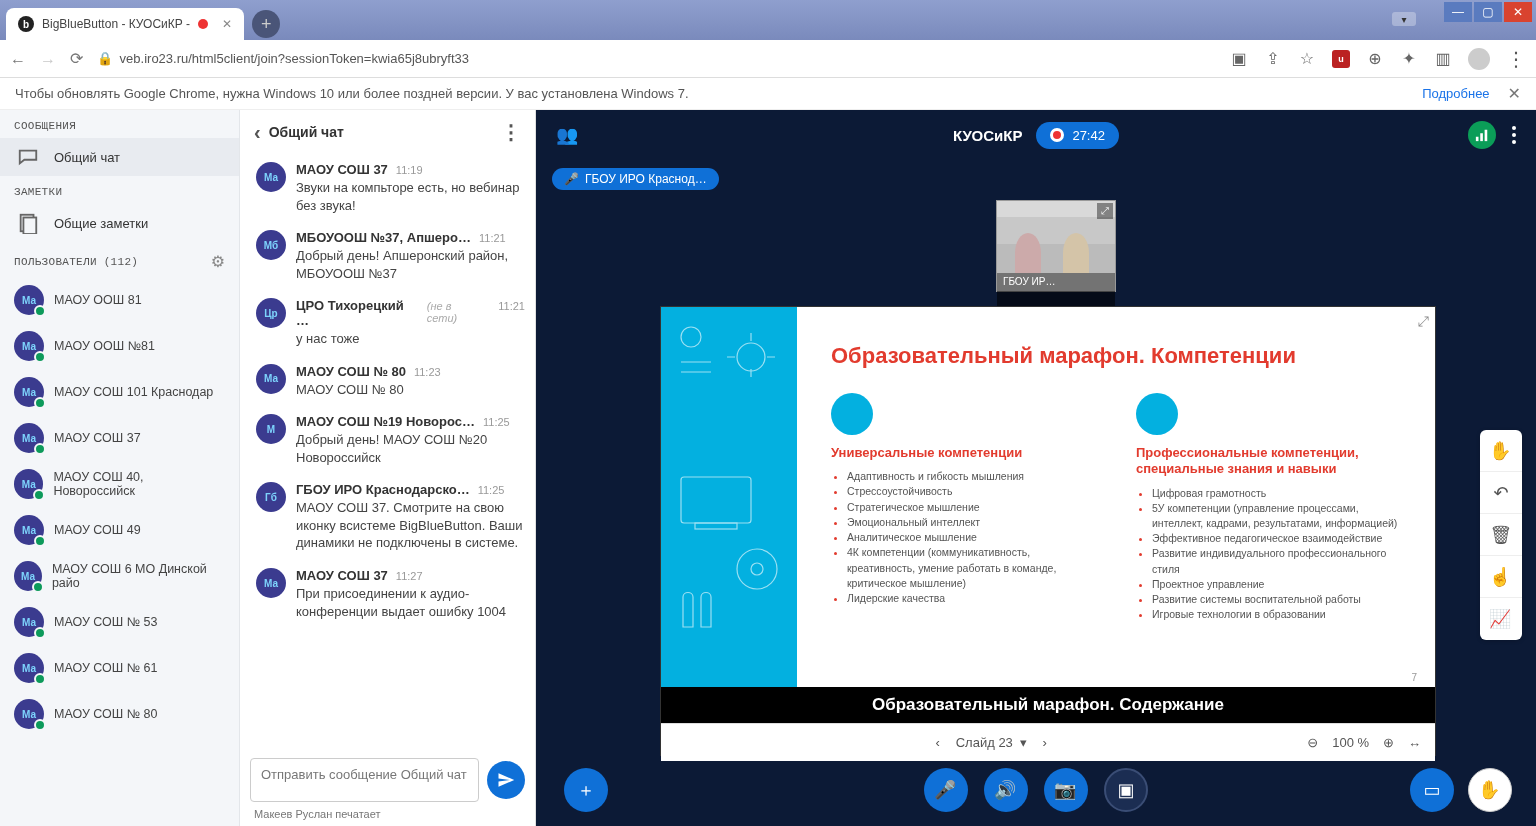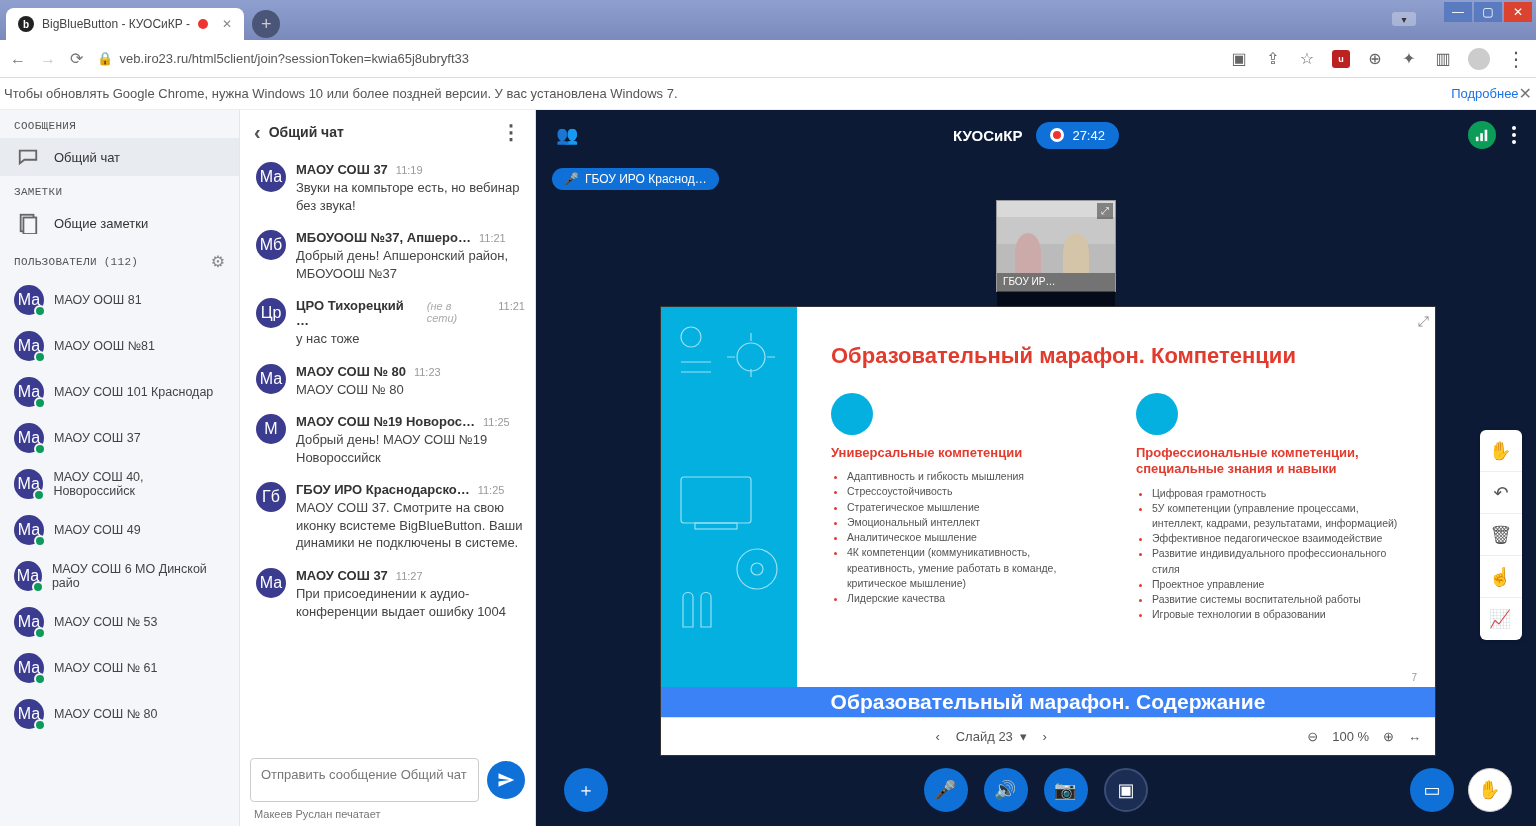--- a/index.html
+++ b/index.html
@@ -13,34 +13,34 @@
 .wbtn{width:28px;height:20px;display:flex;align-items:center;justify-content:center;font-size:12px;color:#fff;}
 .wb-min{background:#5a7bbf;} .wb-max{background:#5a7bbf;} .wb-close{background:#d9432f;}
 .chrome-down{height:14px;background:rgba(255,255,255,.3);border-radius:3px;position:absolute;right:120px;top:12px;width:24px;display:flex;align-items:center;justify-content:center;color:#333;font-size:10px;}
 .addr { height:38px; background:#fff; display:flex; align-items:center; padding:0 10px; gap:14px; border-bottom:1px solid #ddd;}
 .nav-ico{color:#777;font-size:16px;cursor:pointer;}
 .url-bar{flex:1;font-size:13px;color:#555;display:flex;align-items:center;gap:6px;}
 .lock-ico{color:#888;}
 .addr-icons{display:flex;gap:16px;align-items:center;color:#666;}
 .addr-icons svg, .addr-icons span.ic {width:18px;height:18px;display:inline-flex;align-items:center;justify-content:center;}
 .ublock{width:18px;height:18px;background:#b22;border-radius:3px;color:#fff;font-size:9px;display:flex;align-items:center;justify-content:center;font-weight:bold;}
-.info-bar{height:32px;background:#fff;display:flex;align-items:center;padding:0 4px;font-size:13px;color:#555;justify-content:space-between;border-bottom:1px solid #eee;}
-.info-right{display:flex;align-items:center;}
+.info-bar{height:32px;background:#fff;display:flex;align-items:center;padding:0 15px;font-size:13px;color:#555;justify-content:space-between;border-bottom:1px solid #eee;}
+.info-right{display:flex;align-items:center;gap:18px;}
 .info-link{color:#1a73e8;cursor:pointer;}
 .info-close{color:#777;font-size:16px;cursor:pointer;}
 .app{display:flex;height:716px;}
 .userpanel{width:240px;background:#f4f6f9;border-right:1px solid #e3e6ea;display:flex;flex-direction:column;overflow:hidden;}
 .up-sect-title{font-size:11px;color:#555;padding:10px 14px 6px;letter-spacing:.3px;font-family:Liberation Mono, monospace;}
 .up-row{display:flex;align-items:center;gap:12px;padding:8px 14px;font-size:13px;color:#333;cursor:pointer;}
 .up-row.hover{background:#e8ebf0;}
 .icon-bubble{width:28px;height:22px;}
 .users-head{display:flex;align-items:center;justify-content:space-between;padding:10px 14px 6px;}
 .users-list{flex:1;overflow:hidden;}
 .urow{display:flex;align-items:center;gap:10px;padding:8px 14px;font-size:12.5px;color:#444;}
-.avatar{width:30px;height:30px;border-radius:50%;display:flex;align-items:center;justify-content:center;color:#ffffff;font-size:16px;font-weight:400;position:relative;}
+.avatar{width:30px;height:30px;border-radius:50%;display:flex;align-items:center;justify-content:center;color:#7dd3fc;font-size:10px;font-weight:700;position:relative;}
 .av-blue{background:#3b3b8f;}
 .audiodot{position:absolute;bottom:-2px;right:-2px;width:12px;height:12px;border-radius:50%;background:#0d9a5b;border:2px solid #f4f6f9;}
 .chatpanel{width:296px;background:#fff;display:flex;flex-direction:column;border-right:1px solid #e0e0e0;}
 .chat-head{display:flex;align-items:center;justify-content:space-between;padding:10px 14px;font-size:14px;font-weight:600;color:#333;}
 .chat-head-left{display:flex;align-items:center;gap:8px;}
 .chat-body{flex:1;overflow-y:auto;padding:0 6px 6px 12px;}
 .msg{display:flex;gap:10px;padding:8px 4px;}
 .msg .avatar{flex-shrink:0;}
 .msg-content{flex:1;}
 .msg-top{display:flex;align-items:baseline;gap:8px;}
@@ -77,21 +77,21 @@
 .slide-title{color:#e23b2e;font-size:22px;font-weight:700;margin-bottom:24px;}
 .cols{display:flex;gap:40px;}
 .col{flex:1;}
 .col-head{display:flex;flex-direction:column;align-items:flex-start;gap:6px;}
 .col-icon{width:42px;height:42px;border-radius:50%;background:#03b0e0;margin-bottom:4px;}
 .col-title{color:#e23b2e;font-size:13px;font-weight:700;line-height:1.25;}
 .col ul{margin-top:8px;padding-left:16px;}
 .col li{font-size:10.5px;color:#555;line-height:1.45;}
 .col li::marker{color:#e23b2e;}
 .pagenum{position:absolute;right:18px;bottom:4px;font-size:10px;color:#999;}
-.slide-footer{height:30px;background:#3b82f6;color:#fff;display:flex;align-items:center;justify-content:center;font-size:21px;font-weight:600;}
+.slide-footer{height:36px;background:#000000;color:#fff;display:flex;align-items:center;justify-content:center;font-size:17px;font-weight:600;}
 .slide-nav{height:38px;background:#fff;border-top:1px solid #ddd;display:flex;align-items:center;justify-content:space-between;padding:0 14px;font-size:13px;color:#555;}
 .sn-mid{display:flex;align-items:center;gap:16px;}
 .sn-right{display:flex;align-items:center;gap:14px;}
 .tool-rail{position:absolute;right:14px;top:320px;width:42px;background:#fff;border-radius:6px;box-shadow:0 1px 4px rgba(0,0,0,.2);display:flex;flex-direction:column;}
 .tool-btn{height:42px;display:flex;align-items:center;justify-content:center;color:#555;border-bottom:1px solid #eee;font-size:18px;}
 .tool-btn:last-child{border-bottom:none;}
 .bottom-bar{position:absolute;bottom:14px;left:0;right:0;display:flex;align-items:center;justify-content:center;gap:16px;}
 .ctl-btn{width:44px;height:44px;border-radius:50%;display:flex;align-items:center;justify-content:center;color:#fff;font-size:18px;}
 .ctl-blue{background:#0f70d7;} .ctl-dark{background:#1b2d52;border:2px solid #3a4d75;}
 .plus-btn{position:absolute;left:28px;}
@@ -262,21 +262,21 @@
   <div class="msg-text">МАОУ СОШ № 80</div>
           </div>
         </div>
         <div class="msg">
           <div class="avatar av-blue">М</div>
   <div class="msg-content">
             <div class="msg-top">
               <span class="msg-name">МАОУ СОШ №19 Новорос…</span>
               <span class="msg-time">11:25</span>
             </div>
-  <div class="msg-text">Добрый день! МАОУ СОШ №19 Новороссийск</div>
+  <div class="msg-text">Добрый день! МАОУ СОШ №20 Новороссийск</div>
           </div>
         </div>
         <div class="msg">
           <div class="avatar av-blue">Гб</div>
   <div class="msg-content">
             <div class="msg-top">
               <span class="msg-name">ГБОУ ИРО Краснодарско…</span>
               <span class="msg-time">11:25</span>
             </div>
   <div class="msg-text">МАОУ СОШ 37. Смотрите на свою иконку всистеме BigBlueButton. Ваши динамики не подключены в системе.</div>

